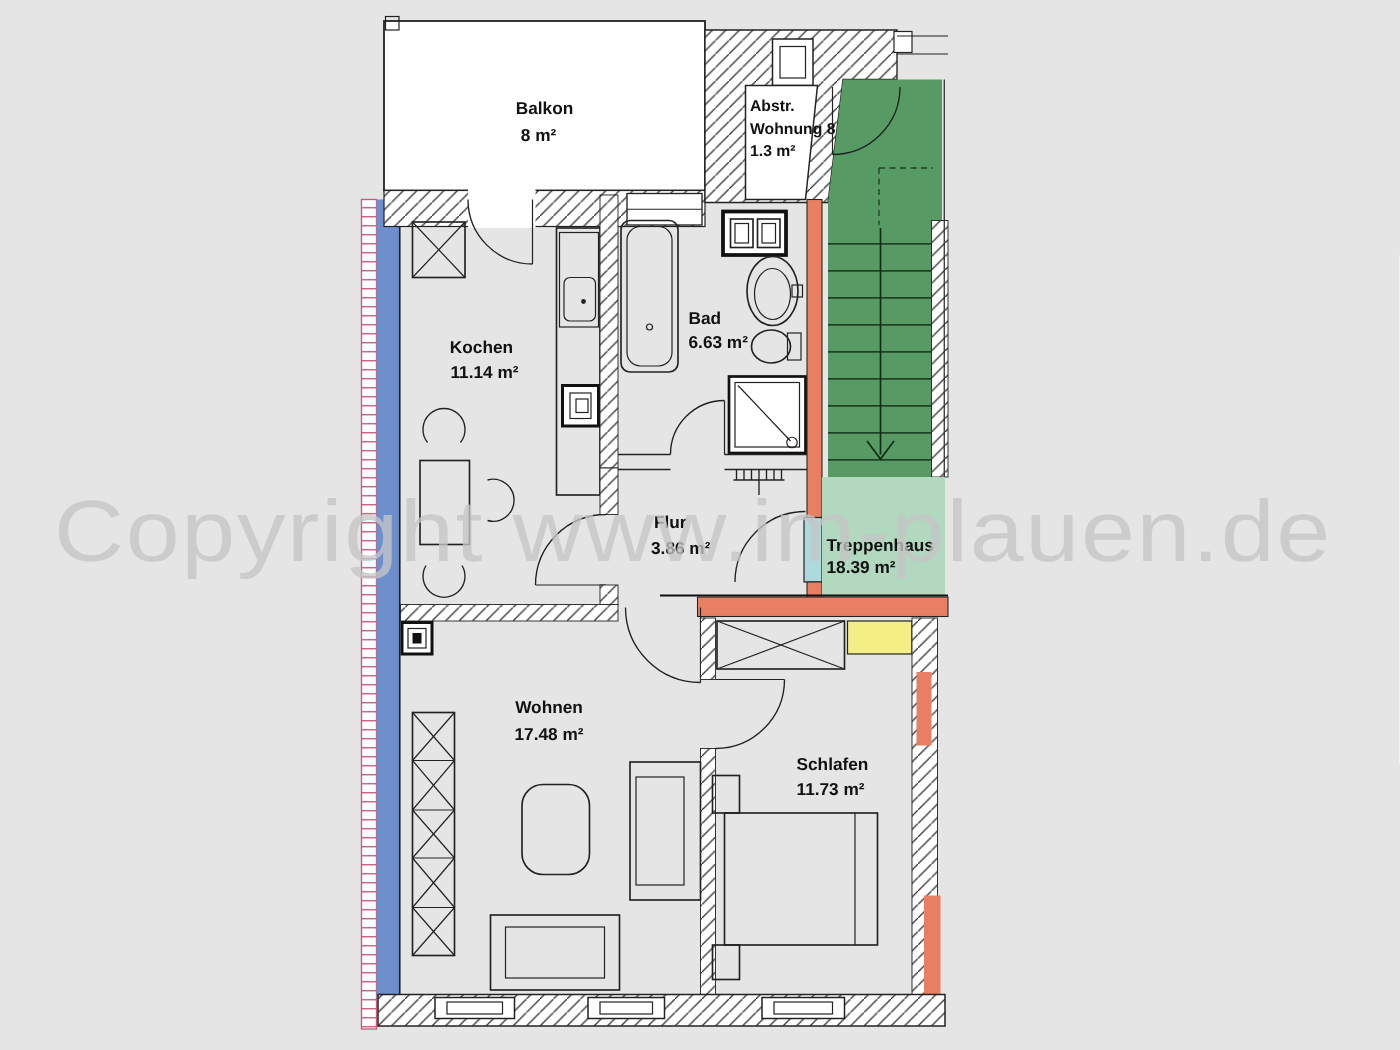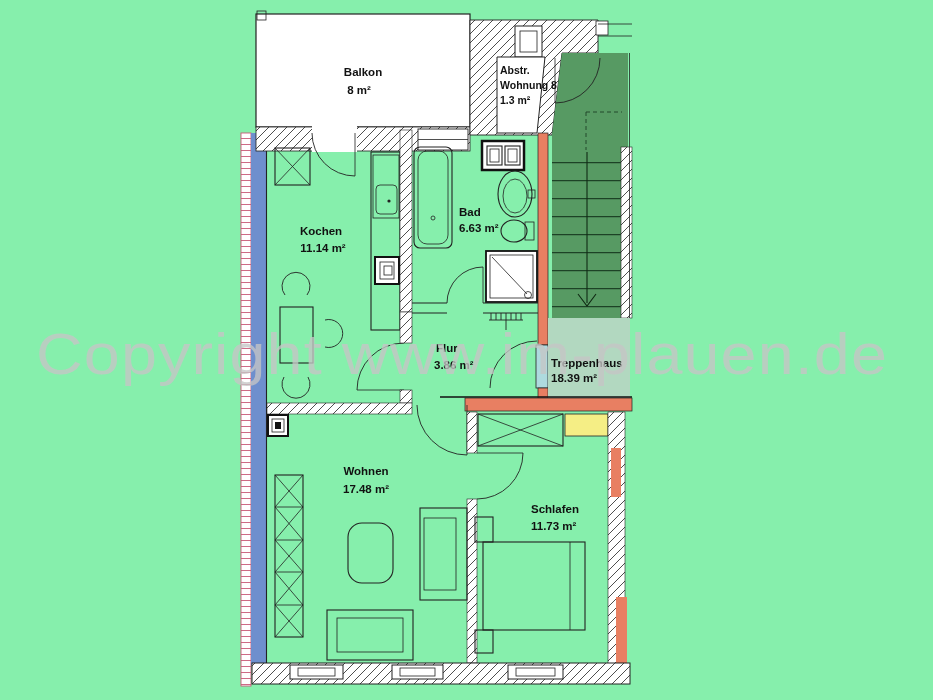--- a/index.html
+++ b/index.html
@@ -1,16 +1,16 @@
 <!DOCTYPE html>
 <html><head>
 <meta charset="utf-8">
 <style>
   html,body{margin:0;padding:0;background:#fff;}
-  .stage{position:relative;width:933px;height:700px;background:#86efac;overflow:hidden;}
+  .stage{position:relative;width:933px;height:700px;background:#e5e5e5;overflow:hidden;}
   .lbl{font:bold 11.5px "Liberation Sans",sans-serif;fill:#111;}
   .lbl-s{font:bold 10.5px "Liberation Sans",sans-serif;fill:#111;}
   .wm{font:58px "Liberation Sans",sans-serif;opacity:.78;}
   .thin{stroke:#222;stroke-width:.8;fill:none;}
   .mid{stroke:#222;stroke-width:1.1;fill:none;}
   .arc{stroke:#222;stroke-width:.9;fill:none;}
 </style>
 </head>
 <body>
 

